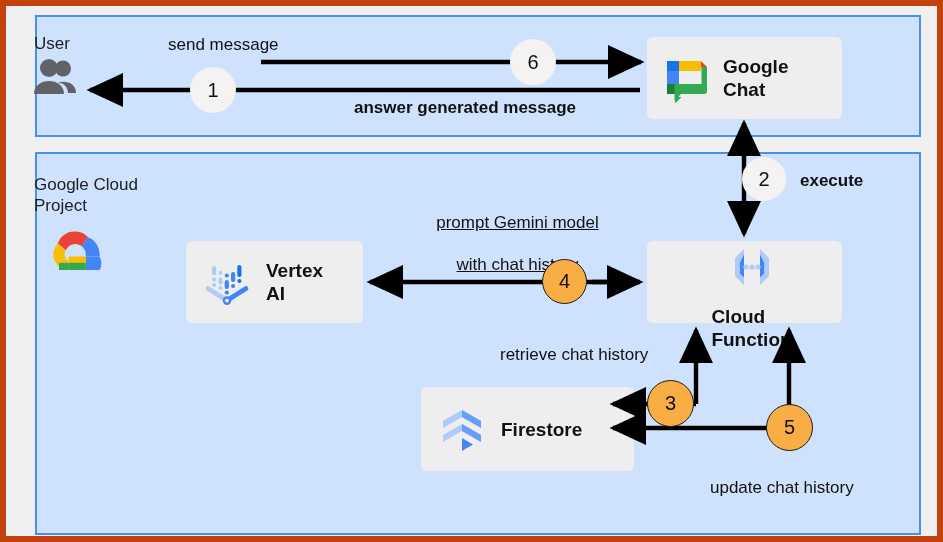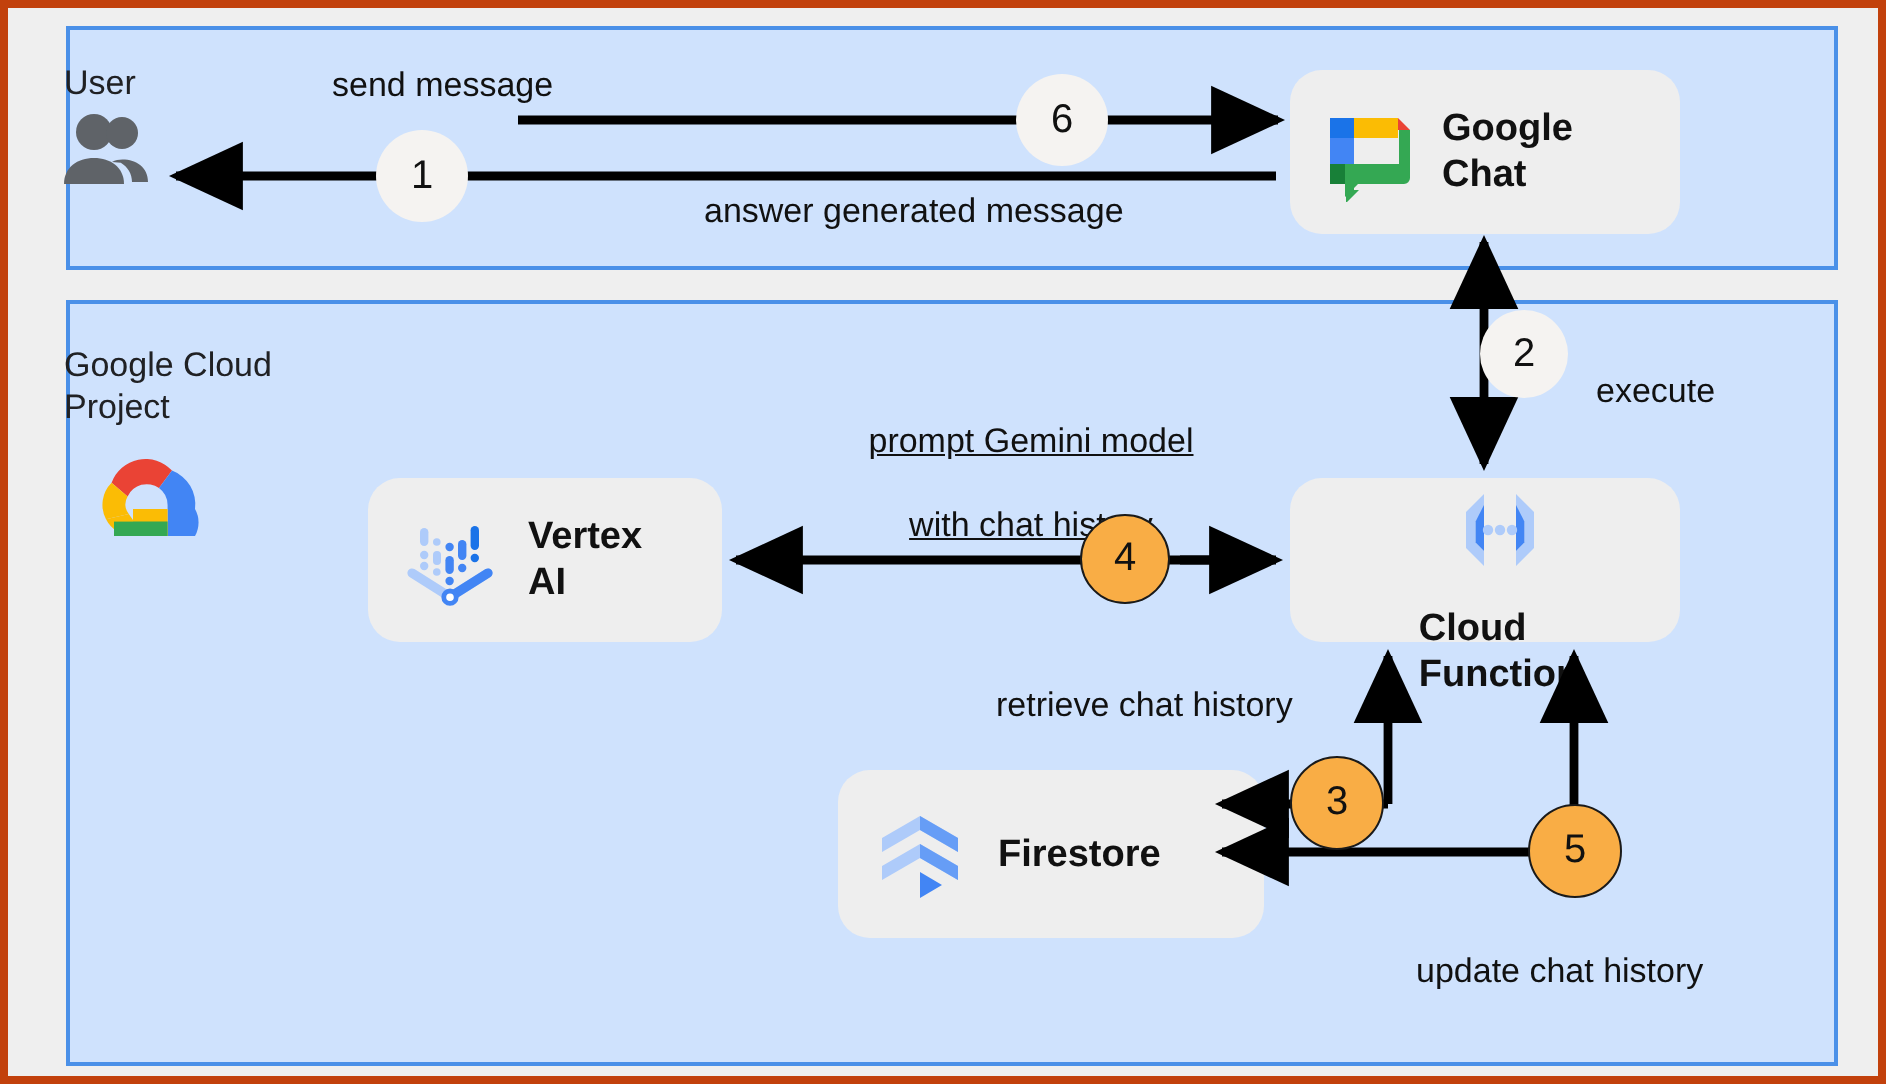--- a/index.html
+++ b/index.html
@@ -5,21 +5,21 @@
   html,body{margin:0;padding:0;}
   body{
     width:943px;height:542px;
     background:#eeeeee;
     font-family:"Liberation Sans", sans-serif;
     overflow:hidden;
   }
   #root{
     position:relative;width:943px;height:542px;
     box-sizing:border-box;
-    border:4px solid #c2410c;
+    border:6px solid #c2410c;
     background:#efefef;
   }
   
   .panel{
     position:absolute;
     background:#cfe2fd;
     border:2px solid #4a90e8;
     box-sizing:border-box;
   }
   #panel-user{ left:29px; top:9px; width:886px; height:122px; }
@@ -32,21 +32,21 @@
     line-height:21px;
     white-space:pre-line;
   }
   #title-user{ left:28px; top:27px; }
   #title-gcp { left:28px; top:168px; }
 
   
   .card{
     position:absolute;
     background:#eeeeee;
-    border-radius:16px;
+    border-radius:6px;
     box-sizing:border-box;
     display:flex;align-items:center;
     padding-left:14px;
     gap:12px;
   }
   .card .label{
     font-size:19px;font-weight:bold;color:#111;
     line-height:23px;white-space:pre-line;
   }
   #card-chat     { left:641px; top:31px;  width:195px; height:82px; }
@@ -55,25 +55,25 @@
   #card-firestore{ left:415px; top:381px; width:213px; height:84px; }
 
   .ico{flex:0 0 auto;display:block;}
 
   
   .elabel{
     position:absolute;color:#111;font-size:17px;line-height:21px;
     white-space:pre-line;
   }
   .elabel.b{font-weight:normal;}
-  .elabel.n{font-weight:normal;}
+  .elabel.n{font-weight:bold;}
 
   #lbl-send    { left:162px; top:28px; }
   #lbl-answer  { left:348px; top:91px; }
-  #lbl-execute { left:794px; top:164px;margin-top:17px; }
+  #lbl-execute { left:794px; top:164px; }
   #lbl-prompt  { left:409px; top:185px; text-align:center; width:205px;text-decoration:underline;}
   #lbl-retrieve{ left:494px; top:338px; }
   #lbl-update  { left:704px; top:471px; }
 
   
   .badge{
     position:absolute;border-radius:50%;
     display:flex;align-items:center;justify-content:center;
     font-size:20px;color:#111;
     box-sizing:border-box;

